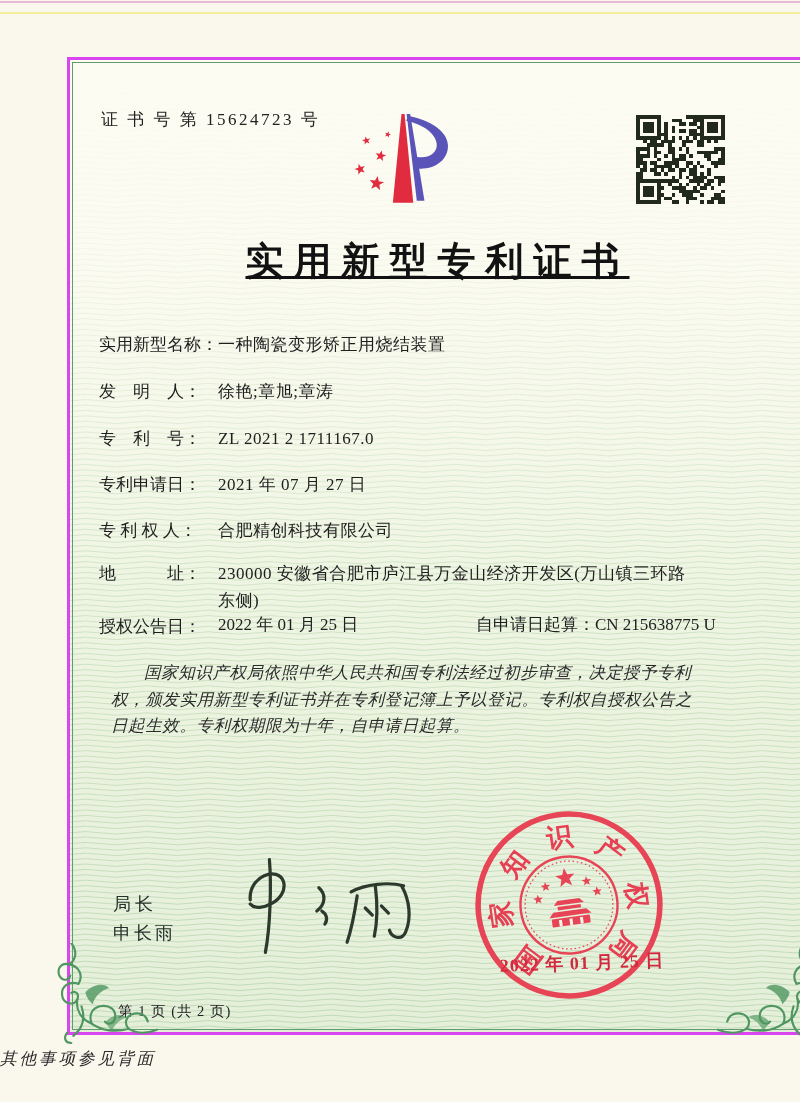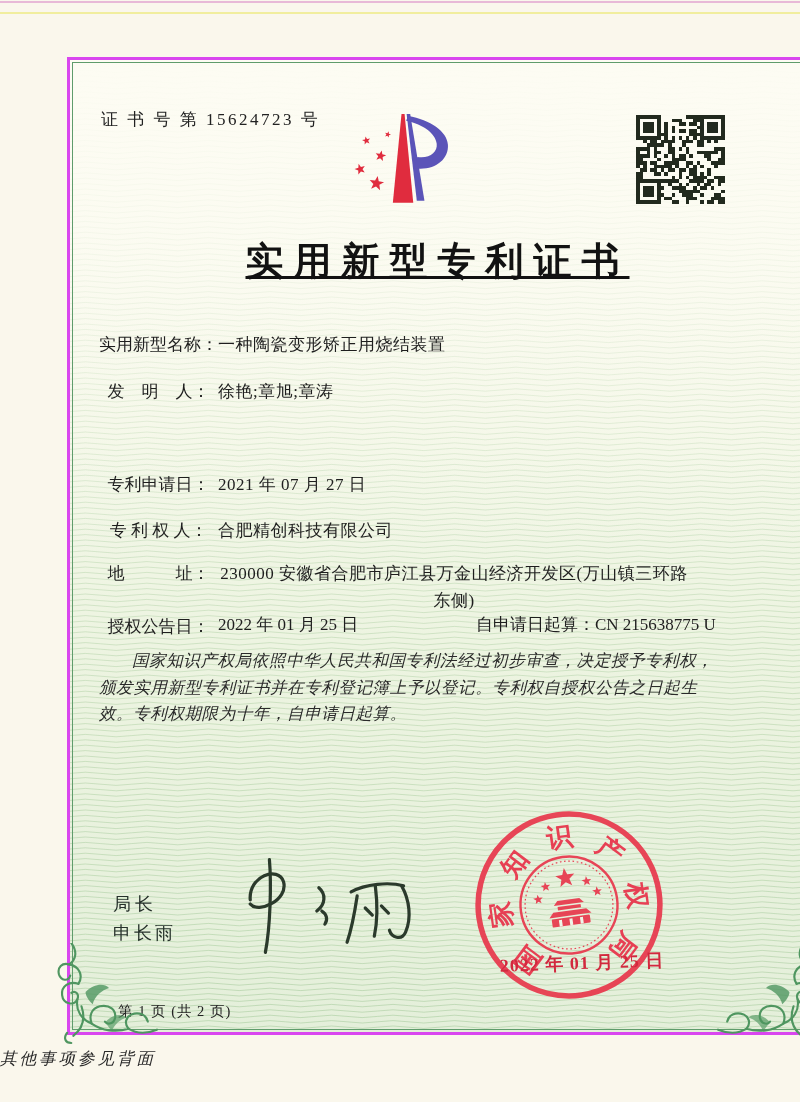--- a/index.html
+++ b/index.html
@@ -24,30 +24,30 @@
   .flourish{position:absolute;width:102px;height:102px;z-index:4;}
   .fl-left{left:-13px;bottom:-13px;}
   .fl-right{right:-13px;bottom:-13px;transform:scaleX(-1);}
 
   .cert-number{position:absolute;left:31px;top:48px;font-size:17px;letter-spacing:2.5px;color:#222;}
   .logo{position:absolute;left:280px;top:54px;width:102px;height:94px;}
   .qr{position:absolute;left:566px;top:55px;width:89px;height:89px;}
   .cert-title{position:absolute;top:176px;left:0;width:100%;text-align:center;
     font-size:38px;font-weight:bold;letter-spacing:10px;color:#121212;text-decoration:underline;}
 
-  .row{position:absolute;left:29px;font-size:17px;color:#1e1e1e;white-space:nowrap;text-align:center;}
+  .row{position:absolute;left:29px;font-size:17px;color:#1e1e1e;white-space:nowrap;}
   .row .flabel{display:inline-block;width:119px;white-space:pre;vertical-align:top;line-height:27px;}
   .row .fvalue{display:inline-block;max-width:472px;vertical-align:top;line-height:27px;white-space:normal;letter-spacing:.5px;}
   .r1{top:271px}.r2{top:318px}.r3{top:365px}.r4{top:411px}.r5{top:457px}.r6{top:500px}
   .grant{top:553px}
   .grant .g2{position:absolute;left:377px;top:0;white-space:nowrap;}
 
   .paras{position:absolute;left:29px;top:588px;width:619px;font-size:16.5px;line-height:26.5px;
     font-style:italic;color:#2a2a2a;letter-spacing:.6px;}
-  .paras p{margin:0;text-indent:2em;}
+  .paras p{margin:12px;text-indent:2em;}
 
   .comm-title{position:absolute;left:43px;top:824px;font-size:18px;letter-spacing:4px;color:#25302a;margin-top:8px;}
   .comm-name{position:absolute;left:43px;top:861px;font-size:18px;letter-spacing:3px;color:#25302a;}
   .sig{position:absolute;left:152px;top:793px;width:232px;height:112px;}
 
   .seal{position:absolute;left:398px;top:744px;width:202px;height:202px;transform:rotate(-8deg);opacity:.93;}
   .seal-date{position:absolute;left:424px;top:891px;width:176px;text-align:center;
     font-size:18px;font-weight:bold;color:#d2293e;letter-spacing:1px;transform:rotate(-2deg);z-index:5;}
 
   .page-ind{position:absolute;top:942px;left:0;width:100%;text-align:left;font-size:14.5px;letter-spacing:1px;color:#222;padding-left:48px;}
@@ -615,20 +615,23 @@
       </svg>
 
     <div class="cert-title">实用新型专利证书</div>
 
     <div class="row r1">
       <span class="flabel">实用新型名称：</span><span class="fvalue">一种陶瓷变形矫正用烧结装置</span>
     </div>
     <div class="row r2">
       <span class="flabel">发　明　人：</span><span class="fvalue">徐艳;章旭;章涛</span>
     </div>
+    <div class="row r3">
+      <span class="flabel">专　利　号：</span><span class="fvalue">ZL 2021 2 1711167.0</span>
+    </div>
     <div class="row r4">
       <span class="flabel">专利申请日：</span><span class="fvalue">2021 年 07 月 27 日</span>
     </div>
     <div class="row r5">
       <span class="flabel">专 利 权 人：</span><span class="fvalue">合肥精创科技有限公司</span>
     </div>
     <div class="row r6">
       <span class="flabel">地　　　址：</span><span class="fvalue">230000 安徽省合肥市庐江县万金山经济开发区(万山镇三环路东侧)</span>
     </div>
     <div class="row grant">

